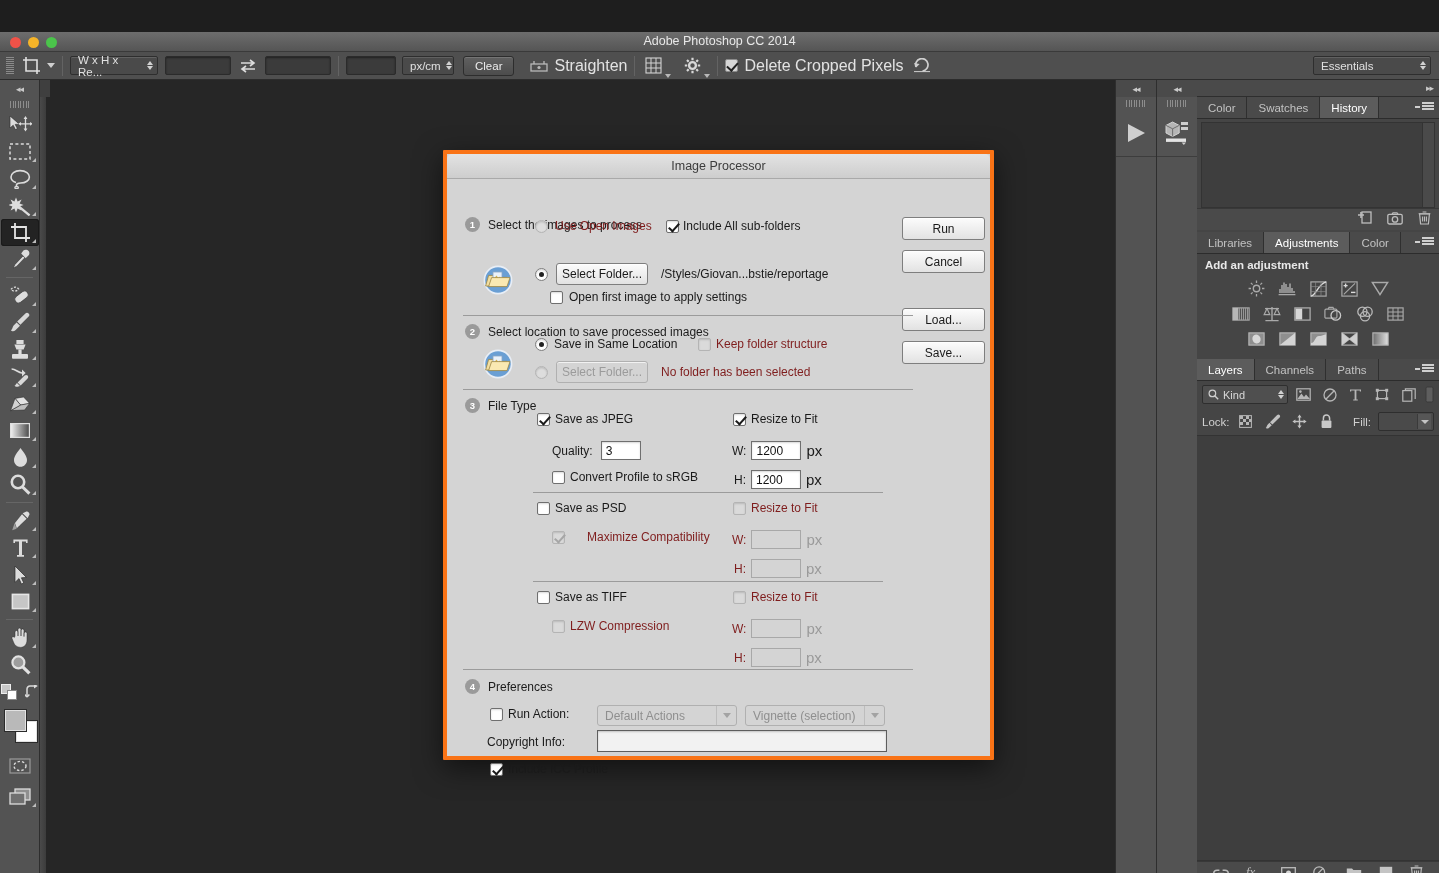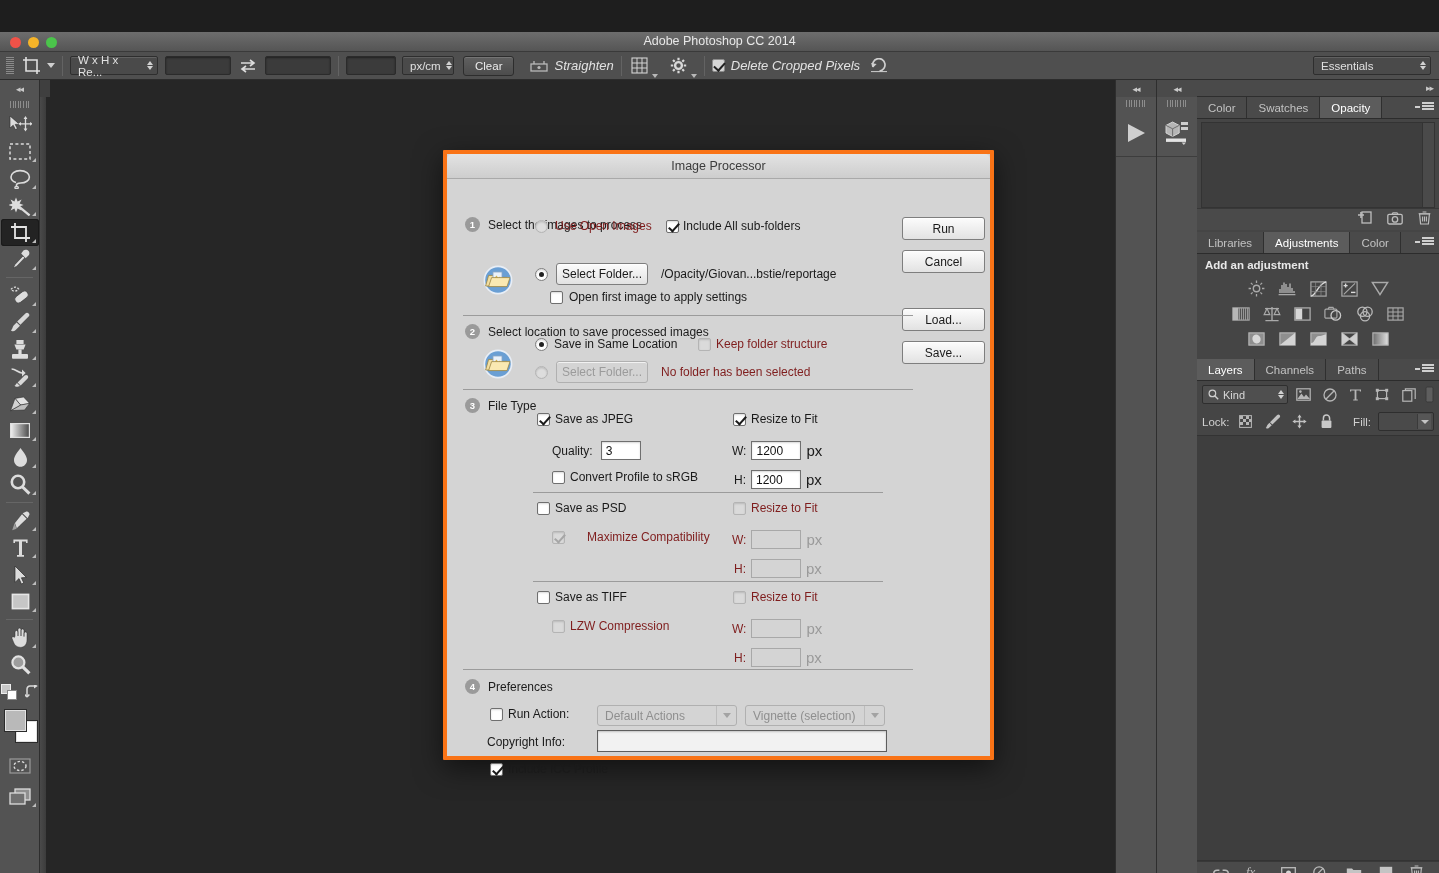--- a/index.html
+++ b/index.html
@@ -54,21 +54,21 @@
     height: 19px; background: #3b3b3b; border: 1px solid #2b2b2b; border-radius: 2px;
     color: #ddd; font-size: 11.5px; padding: 0 5px; display: flex; align-items: center;
     box-shadow: inset 0 1px 2px rgba(0,0,0,.45);
   }
   .ps-btn {
     height: 20px; background: linear-gradient(#606060,#4c4c4c);
     border: 1px solid #2d2d2d; border-radius: 3px; color: #ececec;
     font-size: 11.5px; padding: 0 11px; display: flex; align-items: center;
     box-shadow: inset 0 1px 0 #757575;
   }
-  .opt-label { color: #e2e2e2; font-size: 13px; font-style: italic; }
+  .opt-label { color: #e2e2e2; font-size: 16px; }
   .icon-btn { display: flex; align-items: center; justify-content: center; width: 22px; height: 22px; }
   .mini-caret { width:0;height:0;border-left:3px solid transparent;border-right:3px solid transparent;
     border-top:4px solid #b8b8b8; margin-left:1px; align-self:flex-end; margin-bottom:1px; }
   .cb-dark { width: 13px; height: 13px; background: #d6d6d6; border: 1px solid #8c8c8c; border-radius: 2px;
     position: relative; }
   .cb-dark::after { content:""; position:absolute; left:3px; top:0px; width:5px; height:9px;
     border: solid #222; border-width: 0 2px 2px 0; transform: rotate(42deg); }
 
   
   .toolbar {
@@ -539,21 +539,21 @@
       </svg>
     </div>
   </div>
 
   <div class="dock">
     <div class="dock-collapse">▸▸</div>
 
     <div class="tabrow">
       <div class="ptab">Color</div>
       <div class="ptab">Swatches</div>
-      <div class="ptab active">Opacity</div>
+      <div class="ptab active">History</div>
       <div class="tabfill"></div>
       <div class="pmenu">
         <span class="dash"></span>
           <span class="bars"></span>
       </div>
     </div>
     <div class="panel-body">
       <div class="hist-area">
         <div class="hist-scroll"></div>
       </div>
@@ -900,21 +900,21 @@
         <span class="ctext dis">Use Open Images</span>
       </div>
       <div class="abs" style="left:219px;top:40px;display:flex;align-items:center;gap:4px">
         <span class="chk on"></span>
         <span class="ctext">Include All sub-folders</span>
       </div>
 
       <div class="abs" style="left:88px;top:84px;display:flex;align-items:center;gap:8px">
         <span class="radio on"></span>
         <span class="mbtn" style="width:92px;height:22px">Select Folder...</span>
-        <span class="ctext" style="margin-left:5px">/Opacity/Giovan...bstie/reportage</span>
+        <span class="ctext" style="margin-left:5px">/Styles/Giovan...bstie/reportage</span>
       </div>
 
       <div class="abs" style="left:103px;top:111px;display:flex;align-items:center;gap:6px">
         <span class="chk"></span>
         <span class="ctext">Open first image to apply settings</span>
       </div>
 
       <div class="hr abs" style="left:16px;top:136px;width:450px"></div>
 
       <div class="abs step-head" style="left:18px;top:145px">

